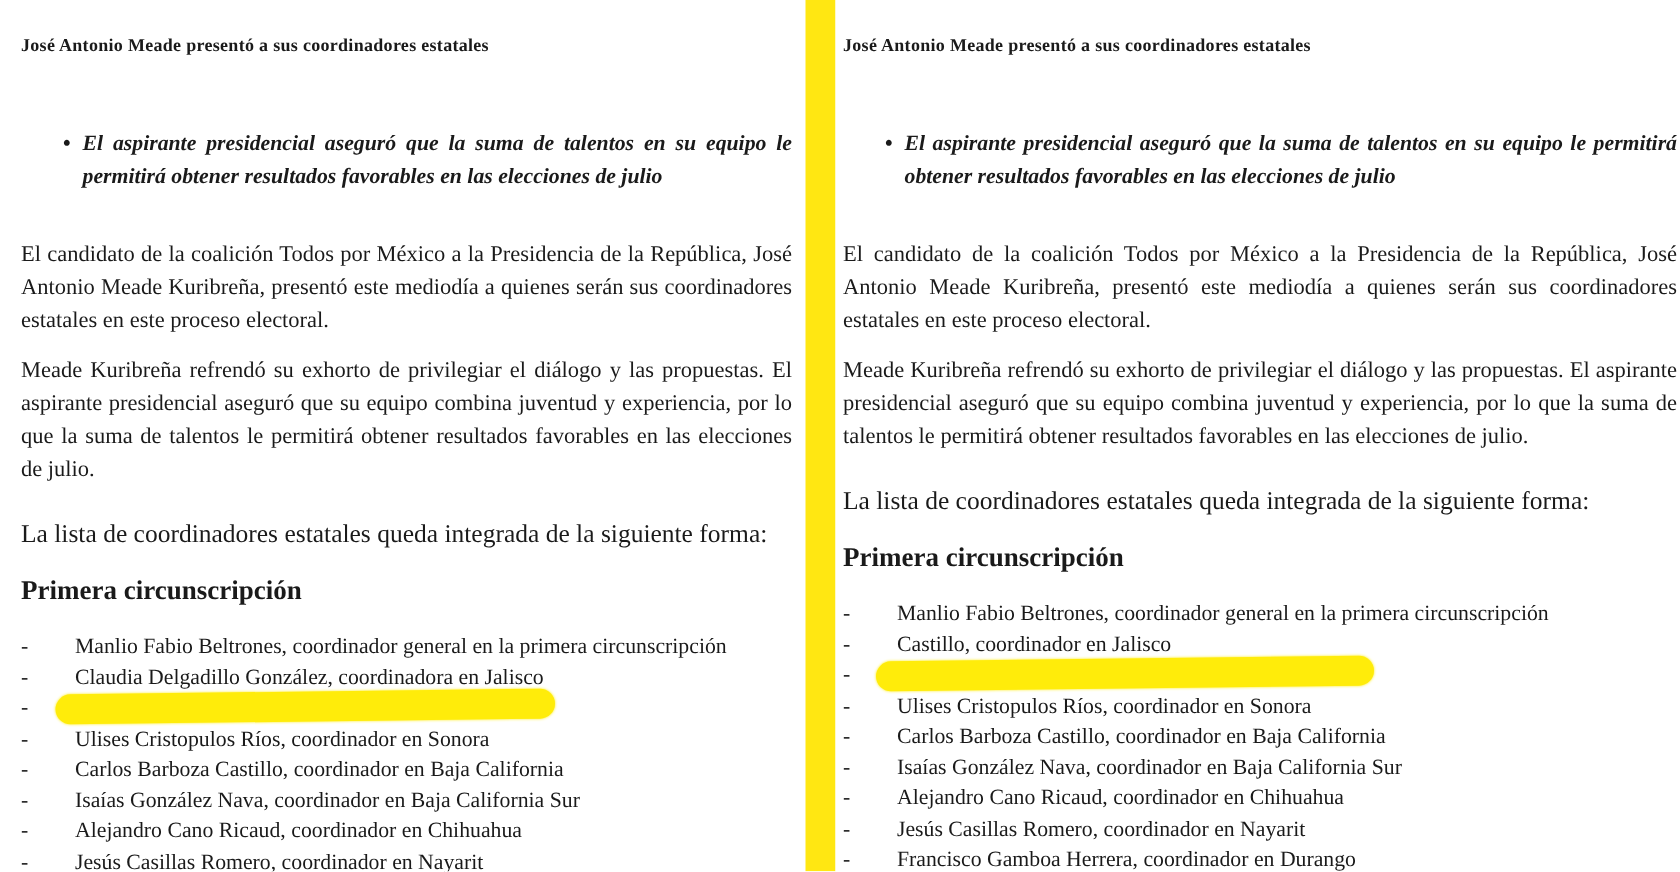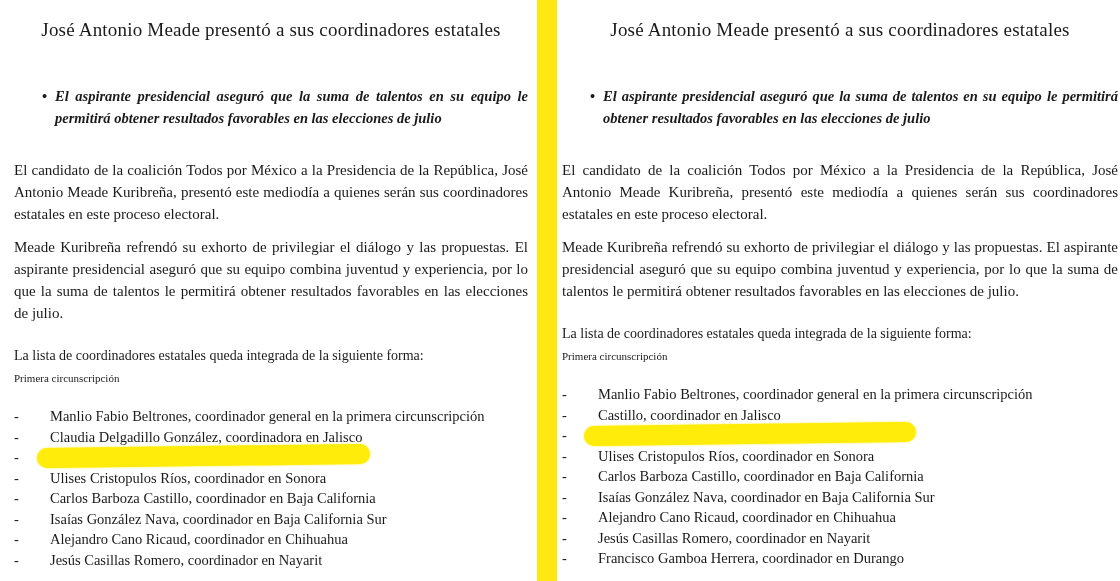--- a/index.html
+++ b/index.html
@@ -23,23 +23,23 @@
   .page-right { left: 557px; width: 563px; padding: 18px 2px 0 5px; }
   .divider {
     position: absolute;
     top: 0;
     left: 537px;
     width: 20px;
     height: 581px;
     background: #ffe712;
   }
   .doc-title {
-    font-size: 19px;
-    font-weight: normal;
-    text-align: center;
+    font-size: 12px;
+    font-weight: bold;
+    text-align: left;
     line-height: 24px;
     letter-spacing: 0.2px;
   }
   .lead {
     display: flex;
     margin-top: 43px;
     font-weight: bold;
     font-style: italic;
     font-size: 14.5px;
     line-height: 22px;
@@ -55,26 +55,27 @@
   }
   .para {
     font-size: 15px;
     line-height: 22px;
     text-align: justify;
   }
   .p1 { margin-top: 30px; }
   .p2 { margin-top: 11px; }
   .list-intro {
     margin-top: 21px;
-    font-size: 14px;
+    font-size: 17px;
     line-height: 22px;
   }
   .section-heading {
-    font-size: 11px;
-    font-weight: normal;
+    margin-top: 15px;
+    font-size: 18px;
+    font-weight: bold;
     line-height: 22px;
   }
   .coord-list { margin-top: 17px; }
   .list-row {
     position: relative;
     display: flex;
     height: 20.5px;
     font-size: 14.5px;
     line-height: 20.5px;
   }

